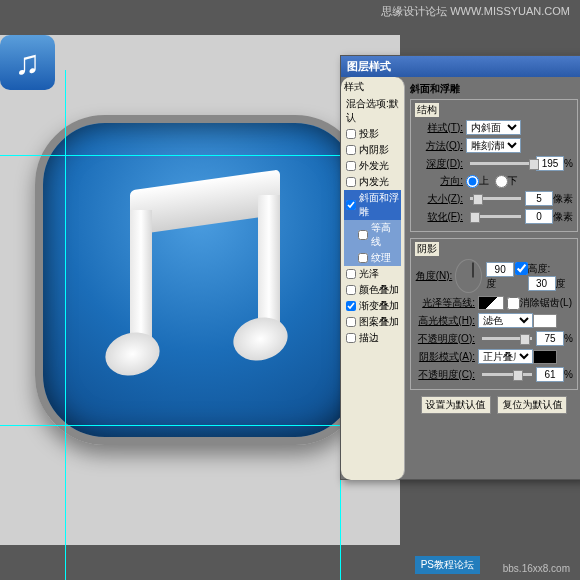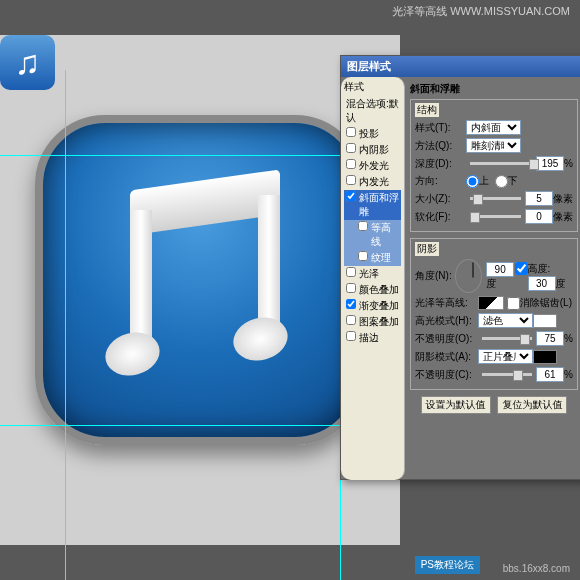--- a/index.html
+++ b/index.html
@@ -17,29 +17,29 @@
 .note-stem2 { position: absolute; top: 15px; left: 148px; width: 22px; height: 140px; background: linear-gradient(90deg,#e8e8e8,#fff,#d8d8d8); }
 .note-head1 { position: absolute; bottom: 5px; left: -5px; width: 55px; height: 42px; background: radial-gradient(ellipse,#fff,#ccc); border-radius: 50%; transform: rotate(-15deg); }
 .note-head2 { position: absolute; bottom: 20px; left: 123px; width: 55px; height: 42px; background: radial-gradient(ellipse,#fff,#ccc); border-radius: 50%; transform: rotate(-15deg); }
 .guide-v { position: absolute; top:35px; width:1px; height: 510px; background:#00ffff; z-index:5;}
 .guide-h { position:absolute; left:0; width:400px; height:1px; background:#00ffff; z-index:5;}
 .dialog { position: absolute; top: 55px; left: 340px; width: 244px; height: 425px; background: #737373; border: 1px solid #555; font-size: 10px; box-shadow: 3px 3px 8px rgba(0,0,0,0.4); z-index: 50; }
 .dialog-title { background: linear-gradient(180deg,#4a7ac8,#2a5aa8); color: #fff; padding: 3px 6px; font-size: 11px; font-weight: bold; }
 .dialog-body { display: flex; height: calc(100% - 20px); }
 .styles-list { width: 80px; border-right: 1px solid #aaa; padding: 3px; background:#ece9d8;border-radius:10px;}
 .styles-list .lbl { font-size:10px; margin-bottom:2px;}
-.style-item { display: flex; align-items: flex-start; padding: 1px 2px; font-size: 10px; cursor: pointer; }
+.style-item { display: flex; align-items: center; padding: 1px 2px; font-size: 10px; cursor: pointer; }
 .style-item input { margin-right: 3px; width:10px; height:10px;}
 .style-item.active { background: #316ac5; color: #fff; }
 .style-item.sub { padding-left: 14px; background:#7a9fd4; color:#fff;}
 .panel { flex: 1; padding: 5px; font-size: 10px; }
 .fieldset { border: 1px solid #aaa; padding: 4px; margin-bottom: 6px; }
 .fieldset-title { font-size: 10px; margin-top:-10px; background:#ece9d8; display:inline-block; padding:0 2px;}
 .row { display: flex; align-items: center; margin: 3px 0; font-size: 10px; }
-.row label { width: 48px; margin-right: 3px; }
+.row label { width: 48px; text-align: right; margin-right: 3px; text-decoration: underline; }
 .row select, .row input[type=text] { font-size: 10px; border:1px solid #7f9db9; background:#fff;}
 .row input[type=text] { width: 28px; text-align:center; padding:1px;}
 .row select { width: 55px; }
 .slider { flex: 1; height: 3px; background: #ccc; margin: 0 4px; position: relative; }
 .slider::after { content:''; position:absolute; top:-3px; width:8px; height:9px; background:#ddd; border:1px solid #888;}
 .slider.s75::after { left:75%;}
 .slider.s61::after { left:61%;}
 .slider.s100::after { left:95%;}
 .slider.s5::after { left:5%;}
 .slider.s0::after { left:0%;}
@@ -48,21 +48,21 @@
 .color-swatch { width: 24px; height: 14px; border: 1px solid #888; display:inline-block;}
 .color-swatch.white { background:#fff;}
 .color-swatch.black { background:#000;}
 .grad-swatch { width: 26px; height: 14px; border:1px solid #888; background: linear-gradient(135deg,#000 50%,#fff 50%); display:inline-block;}
 .btn-row { text-align:center; margin-top:4px;}
 .btn-row button { font-size:10px; padding:1px 4px; margin:0 2px; background:#ece9d8; border:1px solid #888;}
 </style>
 </head>
 <body>
 
-<div class="watermark-top">光泽等高线  WWW.MISSYUAN.COM</div>
+<div class="watermark-top">思缘设计论坛  WWW.MISSYUAN.COM</div>
 <div class="watermark-ps">PS教程论坛</div>
 <div class="watermark-bottom">bbs.16xx8.com</div>
 
 <div class="canvas-area">
   <div class="small-icon">
       <span>♫</span>
     </div>
   <div class="guide-v" style="left:65px"></div>
   <div class="guide-v" style="left:340px"></div>
   <div class="guide-h" style="top:120px"></div>

